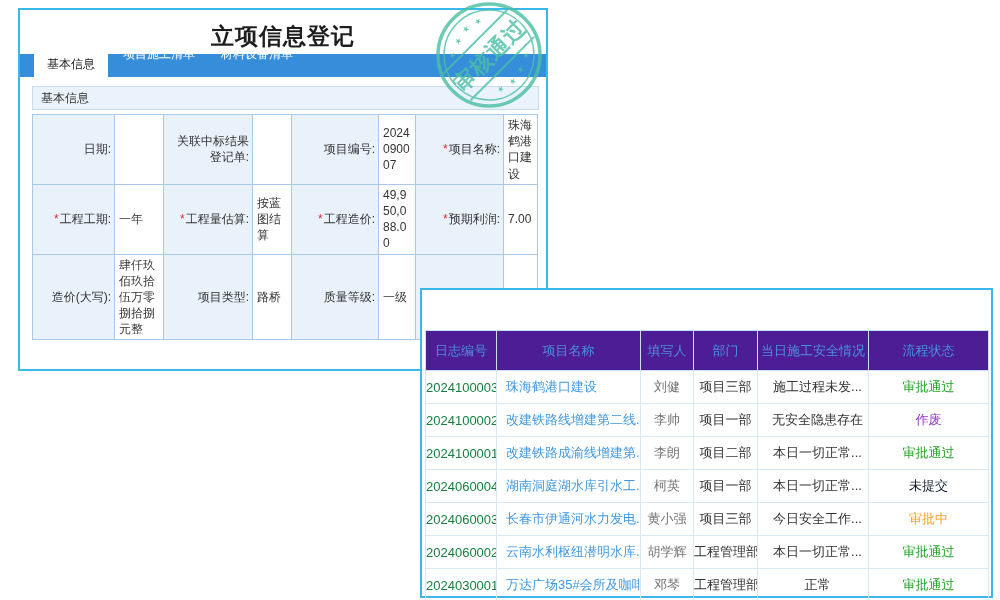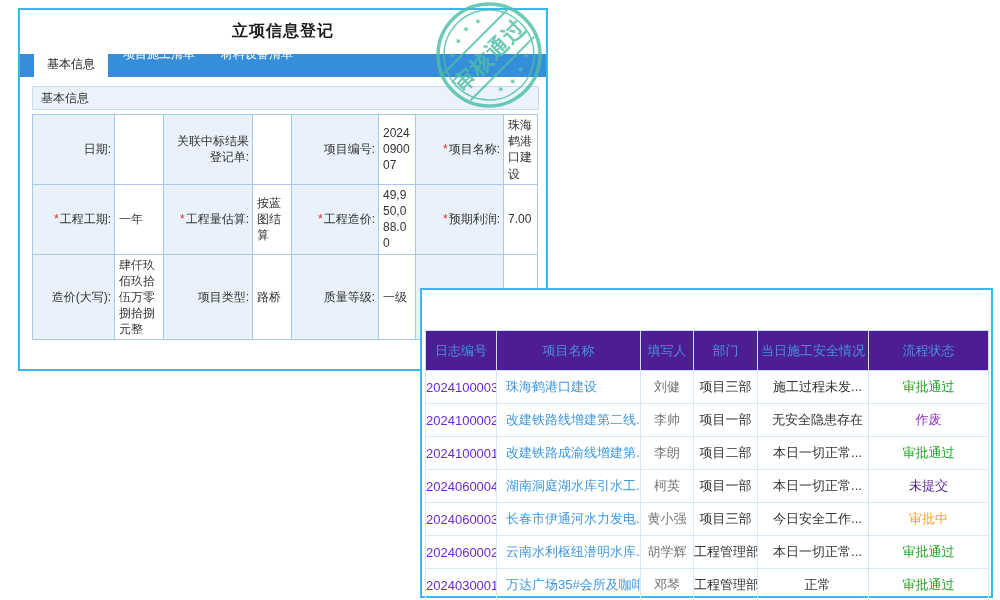--- a/index.html
+++ b/index.html
@@ -4,21 +4,21 @@
 <style>
   * { box-sizing: border-box; margin: 0; padding: 0; }
   html,body { width:1000px; height:600px; background:#fff; overflow:hidden;
               font-family:"Liberation Sans", sans-serif; }
   body { position:relative; }
 
   
   .form-panel { position:absolute; left:18px; top:8px; width:530px; height:363px;
                 background:#fff; border:2px solid #38b8ec; z-index:1; }
   .form-title { position:absolute; left:0; right:0; top:11px; text-align:center;
-                font-size:16px; font-weight:bold; color:#1d1d1d; letter-spacing:1px; }
+                font-size:23px; font-weight:bold; color:#1d1d1d; letter-spacing:1px; }
   .tabbar { position:absolute; left:0; right:0; top:44px; height:23px; background:#368edb;
             display:flex; align-items:flex-end; padding-left:14px; }
   .tab { font-size:12px; color:#fff; padding:0 13px; line-height:23px; height:34px;
          cursor:pointer; white-space:nowrap; }
   .tab.active { background:#fff; color:#222; height:27px; line-height:29px;
                 border-radius:4px 4px 0 0; margin-right:2px; }
   .section-header { position:absolute; left:12px; top:76px; width:507px; height:24px;
                     background:#eaf3fb; border:1px solid #c6dcef; font-size:12px;
                     color:#333; line-height:22px; padding-left:8px; }
   table.form-table { position:absolute; left:12px; top:104px; border-collapse:collapse;
@@ -42,21 +42,21 @@
                background:#fff; border:2px solid #38b8ec; z-index:2; }
   .log-title { position:absolute; left:0; right:0; top:9px; text-align:center;
                font-size:18px; font-weight:bold; color:#1d1d1d; letter-spacing:1px; }
   table.log-table { position:absolute; left:3px; top:40px; width:563px;
                     border-collapse:collapse; table-layout:fixed; }
   table.log-table th { background:#4c1d95; color:#4a90d9; font-weight:normal;
                        font-size:13px; height:40px; border:1px solid #c9dff1;
                        text-align:center; }
   table.log-table td { height:33px; border:1px solid #d9e8f5; font-size:13px;
                        white-space:nowrap; overflow:hidden; }
-  td.c-id      { color:#6d28d9; text-align:left; cursor:pointer; }
+  td.c-id      { color:#15803d; text-align:left; cursor:pointer; }
   td.c-project { color:#3e97e0; text-align:left; padding-left:9px; cursor:pointer; }
   td.c-writer  { color:#737373; text-align:center; cursor:pointer; }
   td.c-dept    { color:#333; text-align:center; }
   td.c-safety  { color:#333; text-align:center; padding-left:9px; }
   td.c-status  { text-align:center; }
 </style>
 </head>
 <body>
 
 <div class="form-panel">
@@ -179,21 +179,21 @@
           <td class="c-dept">项目二部</td>
           <td class="c-safety">本日一切正常...</td>
           <td class="c-status" style="color: rgb(31, 163, 33);">审批通过</td>
         </tr>
         <tr>
           <td class="c-id">2024060004</td>
           <td class="c-project">湖南洞庭湖水库引水工...</td>
           <td class="c-writer">柯英</td>
           <td class="c-dept">项目一部</td>
           <td class="c-safety">本日一切正常...</td>
-          <td class="c-status" style="color: #4c1d95;">未提交</td>
+          <td class="c-status" style="color: #0f172a;">未提交</td>
         </tr>
         <tr>
           <td class="c-id">2024060003</td>
           <td class="c-project">长春市伊通河水力发电...</td>
           <td class="c-writer">黄小强</td>
           <td class="c-dept">项目三部</td>
           <td class="c-safety">今日安全工作...</td>
           <td class="c-status" style="color: rgb(255, 160, 34);">审批中</td>
         </tr>
         <tr>

